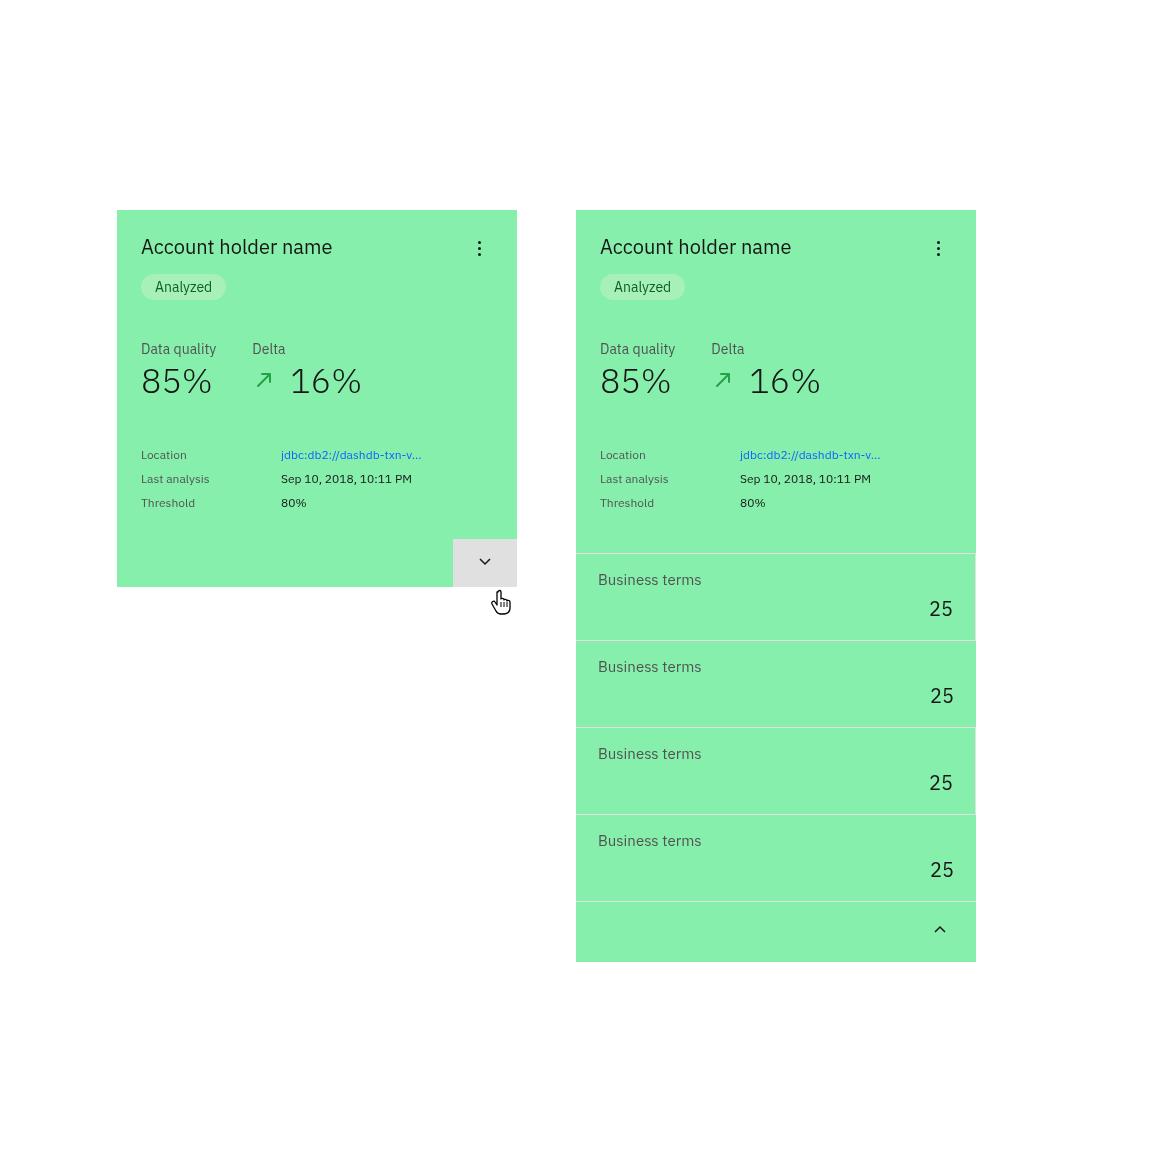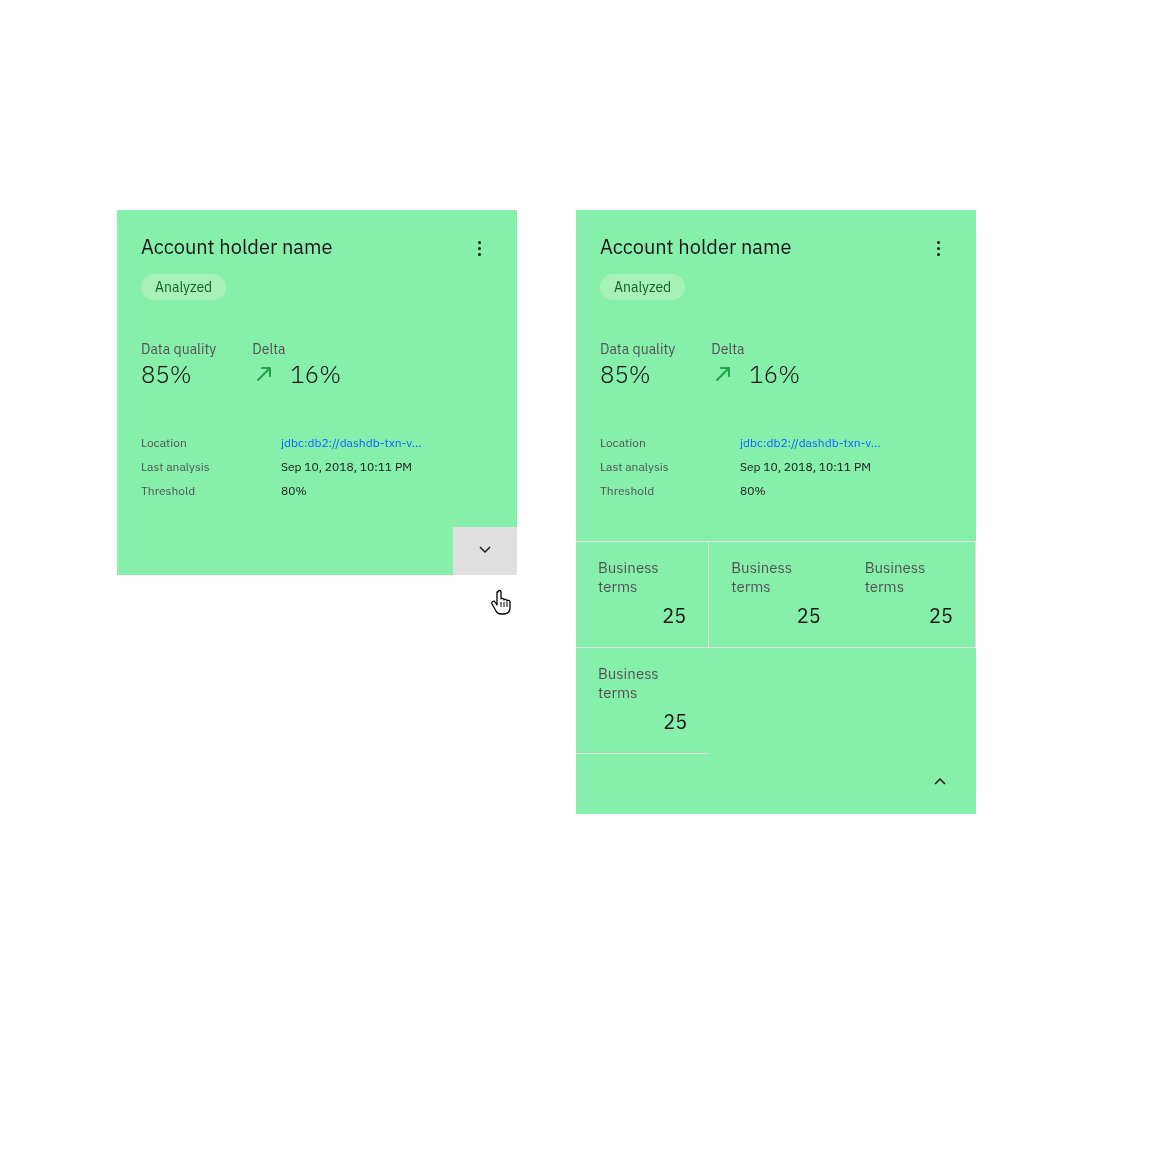--- a/index.html
+++ b/index.html
@@ -58,21 +58,21 @@
     display: flex;
     gap: 36px;
     padding: 40px 24px 0 24px;
   }
   .metric-label {
     font-size: 14px;
     color: #525252;
     margin-bottom: 2px;
   }
   .metric-value {
-    font-size: 24px;
+    font-size: 34px;
     font-weight: 300;
     color: #161616;
     line-height: 1.2;
     display: flex;
     align-items: center;
   }
   .arrow-up-icon {
     margin-right: 14px;
     display: inline-flex;
   }
@@ -109,21 +109,21 @@
   }
   .cursor-hand {
     position: absolute;
     left: 490px;
     top: 588px;
     pointer-events: none;
   }
 
   .grid {
     display: grid;
-    grid-template-columns: 1fr 1fr 1fr;
+    grid-template-columns: 1fr;
     border-top: 1px solid #e0e0e0;
     margin-top: 38px;
   }
   .grid-cell {
     padding: 16px 22px 18px 22px;
     border-bottom: 1px solid #e0e0e0;
   }
   .grid-cell:nth-child(odd) { border-right: 1px solid #e0e0e0; }
   .grid-label { font-size: 15px; color: #525252; }
   .grid-value { font-size: 20px; color: #161616; margin-top: 6px; text-align: right; }

